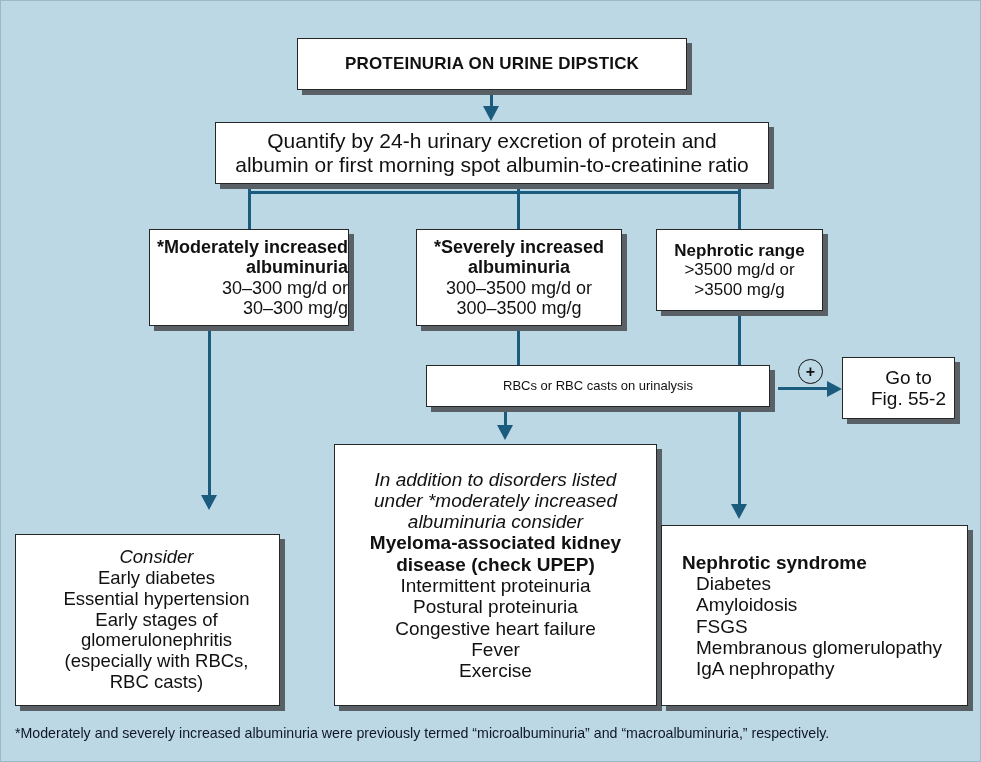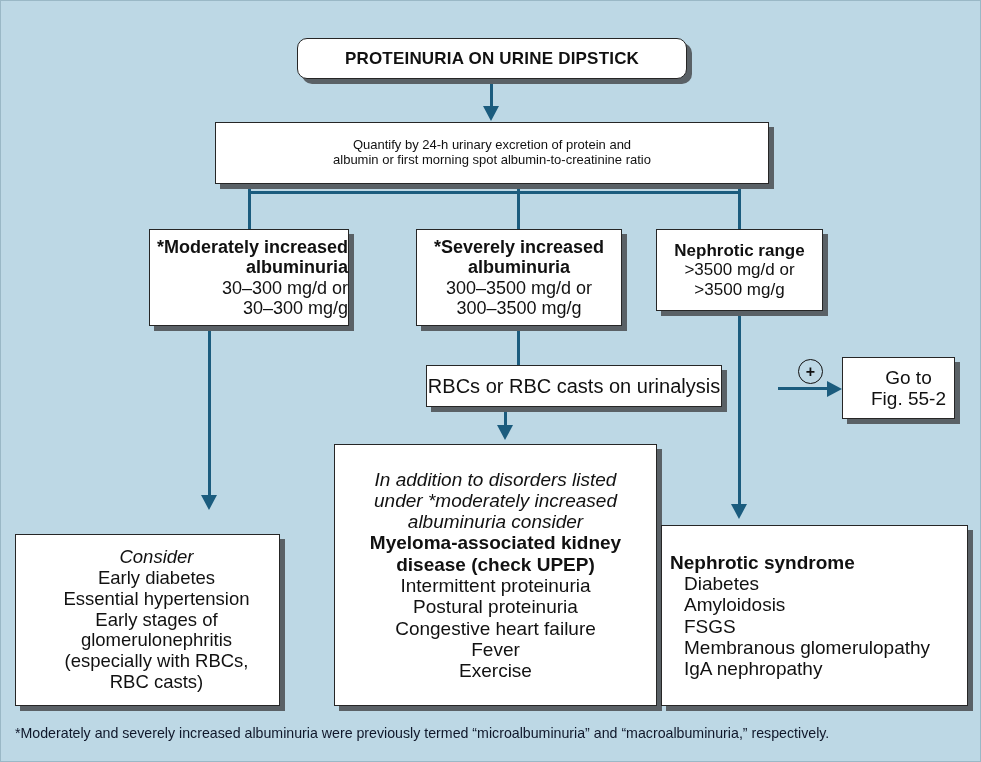--- a/index.html
+++ b/index.html
@@ -33,44 +33,44 @@
     text-align: center;
     z-index: 5;
     line-height: 1.12;
   }
   .box .ln { display: block; white-space: nowrap; }
   .b   { font-weight: bold; }
   .it  { font-style: italic; }
 
   
   #box-top {
-    left: 296px; top: 37px; width: 390px; height: 41px;
-    font-size: 17px; font-weight: bold; letter-spacing: .2px; border-radius: 10px;
+    left: 296px; top: 37px; width: 390px; height: 52px;
+    font-size: 17px; font-weight: bold; letter-spacing: .2px;
   }
   #box-quantify {
     left: 214px; top: 121px; width: 554px; height: 62px;
-    font-size: 13px;
+    font-size: 21px;
   }
   #box-moderate {
     left: 148px; top: 228px; width: 200px; height: 97px;
     font-size: 18px;
     align-items: flex-end;
   }
   #box-severe {
     left: 415px; top: 228px; width: 206px; height: 97px;
     font-size: 18px;
   }
   #box-nephrotic-range {
     left: 655px; top: 228px; width: 167px; height: 82px;
     font-size: 17px;
     text-align: center;
   }
   #box-rbc {
-    left: 425px; top: 364px; width: 296px; height: 42px;
-    font-size: 20px;
+    left: 425px; top: 364px; width: 344px; height: 42px;
+    font-size: 13px;
   }
   #box-goto {
     left: 841px; top: 356px; width: 113px; height: 62px;
     font-size: 19px;
     padding-left: 20px;
   }
   #box-consider {
     left: 14px; top: 533px; width: 265px; height: 172px;
     font-size: 18.5px;
     padding-left: 18px;
@@ -78,21 +78,21 @@
   #box-myeloma {
     left: 293px; top: 443px; width: 323px; height: 262px;
     font-size: 19px;
     margin-left: 40px;
   }
   #box-nephrotic-syndrome {
     left: 660px; top: 524px; width: 307px; height: 181px;
     font-size: 19px;
     align-items: flex-start;
     text-align: left;
-    padding-left: 8px;
+    padding-left: 20px;
   }
   #box-nephrotic-syndrome .ln { padding-left: 14px; }
   #box-nephrotic-syndrome .ln.hd { padding-left: 0; }
 
   
   .conn {
     position: absolute;
     background: #1b5c7e;
     z-index: 2;
   }

